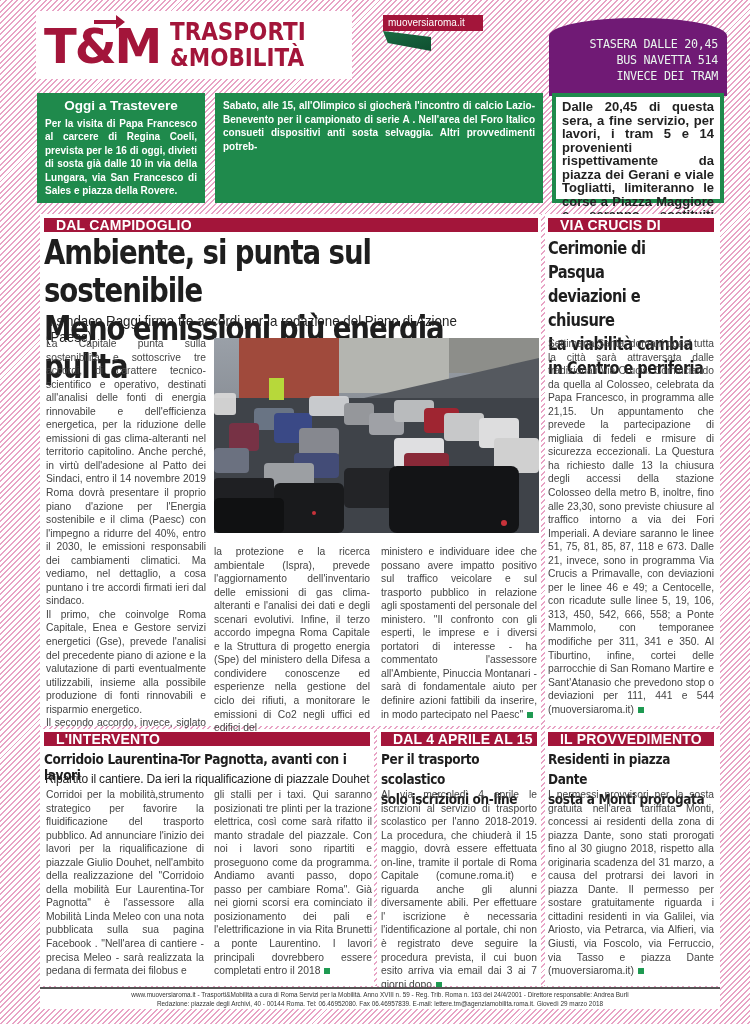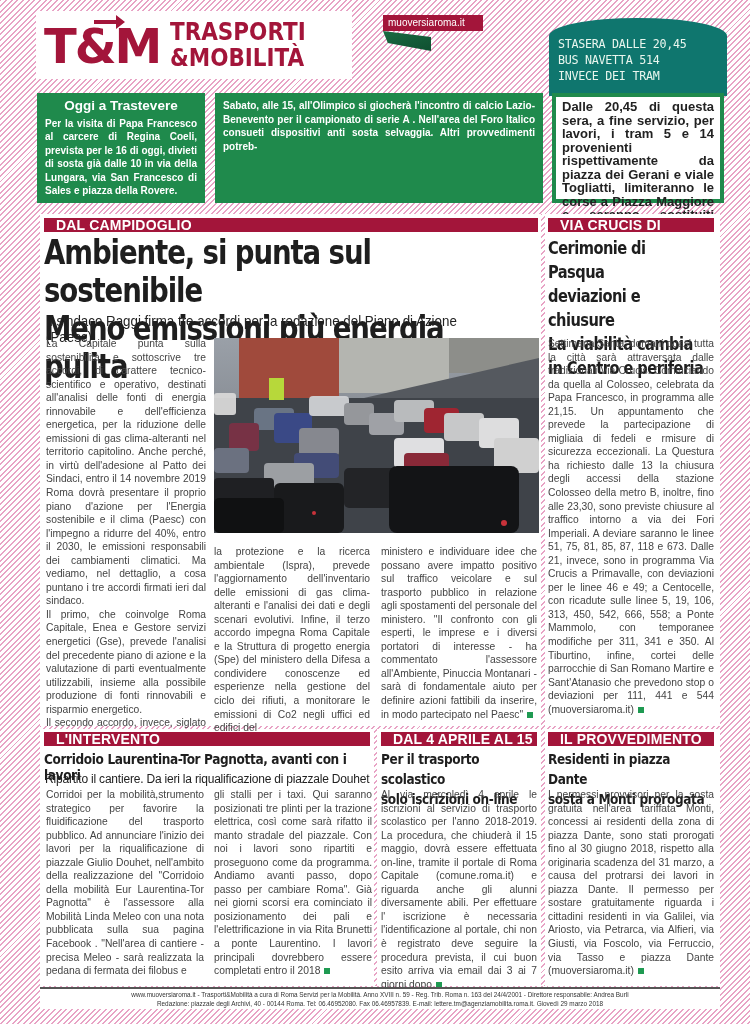--- a/index.html
+++ b/index.html
@@ -33,24 +33,24 @@
     left: 383px; top: 15px; width: 100px; height: 16px;
     background: #a3153a; color: #fff; font-size: 10px; line-height: 16px; padding-left: 5px;
   }
   .site-ribbon {
     left: 383px; top: 31px; width: 48px; height: 20px;
     background: linear-gradient(160deg, #1a6b42, #0f4f30);
     clip-path: polygon(0 0, 100% 30%, 100% 100%, 10% 60%);
   }
   .bus-sign {
     left: 549px; top: 18px; width: 178px; height: 78px;
-    background: #0f766e; color: #e9f6ee;
+    background: #701a75; color: #e9f6ee;
     border-radius: 50% 50% 0 0 / 18px 18px 0 0;
     font-family: "DejaVu Sans Mono", monospace; font-size: 13px; line-height: 16px;
-    text-align: left; padding-top: 18px; letter-spacing: -0.3px;
+    text-align: right; padding-top: 18px; letter-spacing: -0.3px;
   }
   .bus-sign div { transform: scaleX(0.9); }
 
   
   .greenbox {
     background: #1f8a4c; color: #fff; padding: 6px 8px 12px;
     font-size: 10px; line-height: 13.5px; font-weight: bold;
     font-family: "Liberation Sans Narrow", "Liberation Sans", sans-serif;
   }
   .greenbox h3 { text-align: center; font-size: 13.5px; margin-bottom: 4px; }

